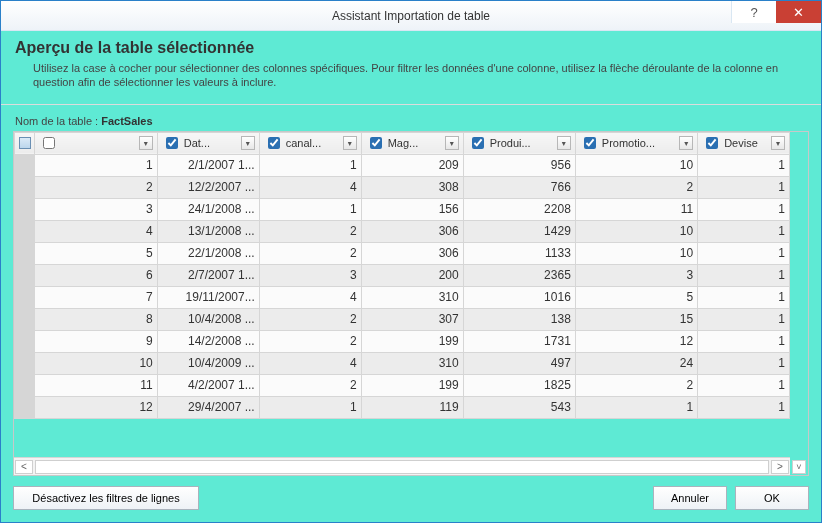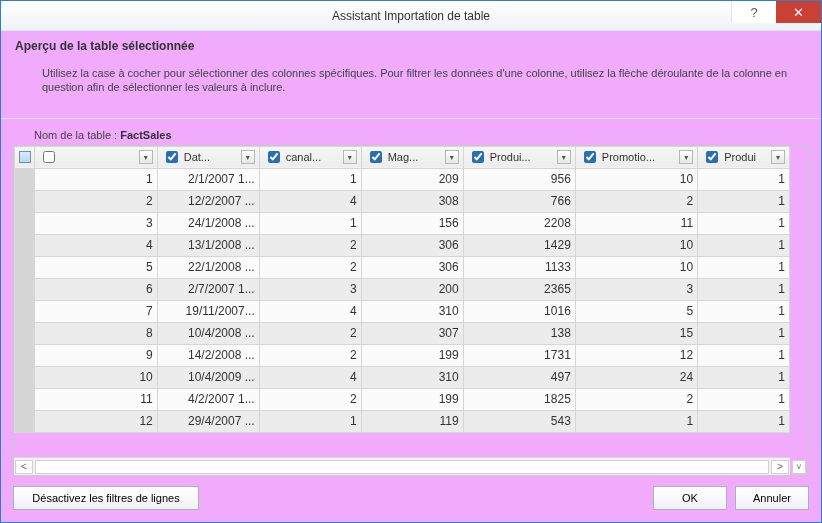--- a/index.html
+++ b/index.html
@@ -1,29 +1,29 @@
 <!DOCTYPE html>
 <html><head>
 <meta charset="utf-8">
 <style>
   * { box-sizing: border-box; }
   html, body { margin: 0; padding: 0; font-family: "Segoe UI", Tahoma, sans-serif; font-size: 12px; color: #333; }
-  .window { width: 822px; height: 523px; border: 1px solid #2a80c9; background: #f0abfc; display: flex; flex-direction: column; }
+  .window { width: 822px; height: 523px; border: 1px solid #2a80c9; background: #5eead4; display: flex; flex-direction: column; }
   .titlebar { height: 30px; background: linear-gradient(#fff,#eef3f8); display: flex; align-items: center; position: relative; border-bottom: 1px solid #d9e7f3; }
   .titlebar .title { flex: 1; text-align: center; font-size: 12px; color: #333; }
   .titlebar .controls { position: absolute; right: 0; top: 0; display: flex; height: 22px; }
   .tb-btn { width: 45px; height: 22px; display: flex; align-items: center; justify-content: center; font-size: 13px; }
   .tb-help { background: #fff; border-left:1px solid #d9e7f3; color:#555; }
   .tb-close { background: #c94034; color: #fff; }
   .header-band { padding: 8px 20px 10px 14px; border-bottom: 1px solid #dcdcdc; }
-  .header-band h1 { margin: 0 0 2px 0; font-size: 12px; font-weight: bold; }
-  .header-band p { margin: 13px; font-size: 11px; color: #444; padding-left: 14px; line-height: 1.3; }
+  .header-band h1 { margin: 0 0 2px 0; font-size: 16px; font-weight: bold; }
+  .header-band p { margin: 4px; font-size: 11px; color: #444; padding-left: 14px; line-height: 1.3; }
   .content { flex: 1; padding: 6px 12px 0 12px; display: flex; flex-direction: column; overflow: hidden; }
   .tablename-row { font-size: 11px; margin: 4px 0 4px 2px; }
-  .tablename-row .lbl { color: #444; margin-left: 19px; }
+  .tablename-row .lbl { color: #444; }
   .tablename-row .val { font-weight: bold; }
   .grid-wrap { flex: 1; border: 1px solid #c8c8c8; overflow: hidden; display: flex; flex-direction: column; }
   .grid-scroll { flex: 1; overflow: hidden; }
   table.grid { border-collapse: collapse; width: 100%; table-layout: fixed; }
   table.grid th, table.grid td { border: 1px solid #d6d6d6; height: 22px; padding: 0 4px; white-space: nowrap; overflow: hidden; text-overflow: clip; }
   table.grid th { background: linear-gradient(#f7f7f7,#ececec); font-weight: normal; font-size: 11px; text-align: left; position: relative; }
   .hdr-inner { display: flex; align-items: center; gap: 3px; height: 100%; }
   .hdr-cb { width: 12px; height: 12px; accent-color: #2a6fb2; }
   .hdr-label { flex: 1; overflow: hidden; text-overflow: ellipsis; }
   .hdr-dd { width: 14px; height: 14px; border: 1px solid #b7b7b7; background: linear-gradient(#fff,#e7e7e7); display: flex; align-items: center; justify-content: center; font-size: 8px; color:#555; }
@@ -137,21 +137,21 @@
                   <th>
                     <div class="hdr-inner">
                       <input type="checkbox" class="hdr-cb" checked="" style="">
                       <span class="hdr-label">Promotio...</span>
                       <span class="hdr-dd">▾</span>
                     </div>
                   </th>
                   <th>
                     <div class="hdr-inner">
                       <input type="checkbox" class="hdr-cb" checked="" style="">
-                      <span class="hdr-label">Produi</span>
+                      <span class="hdr-label">Devise</span>
                       <span class="hdr-dd">▾</span>
                     </div>
                   </th>
                 </tr>
               </thead>
               <tbody id="grid-body">
                   <tr>
                     <td class="row-sel"></td>
                     <td class="numcell">1</td>
                     <td class="datecell">2/1/2007 1...</td>
@@ -283,17 +283,17 @@
         <div class="vctrl">
           <div class="varrow">˅</div>
         </div>
       </div>
     </div>
   </div>
 
   <div class="footer">
     <button class="btn wide">Désactivez les filtres de lignes</button>
     <div class="spacer"></div>
+    <button class="btn">Annuler</button>
     <button class="btn">OK</button>
-    <button class="btn">Annuler</button>
   </div>
 
 </div>
 
 </body></html>

